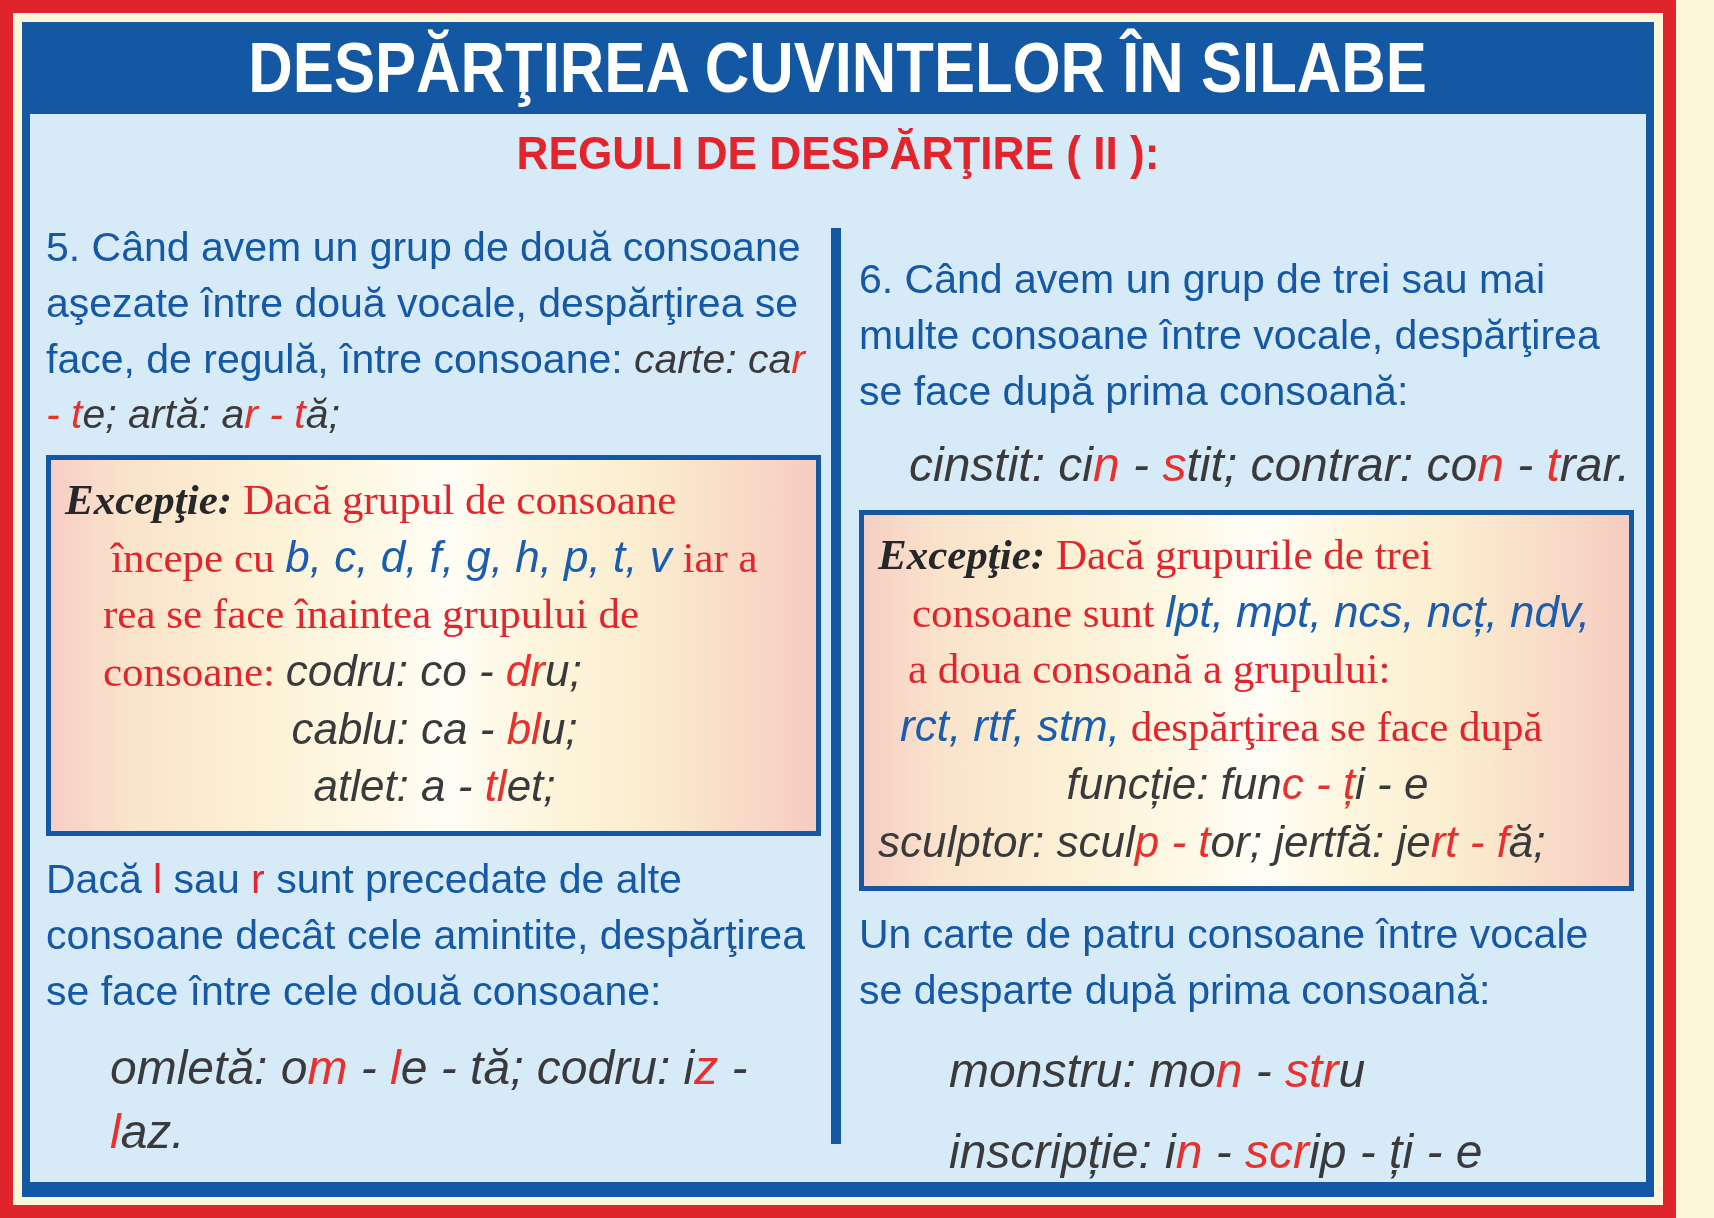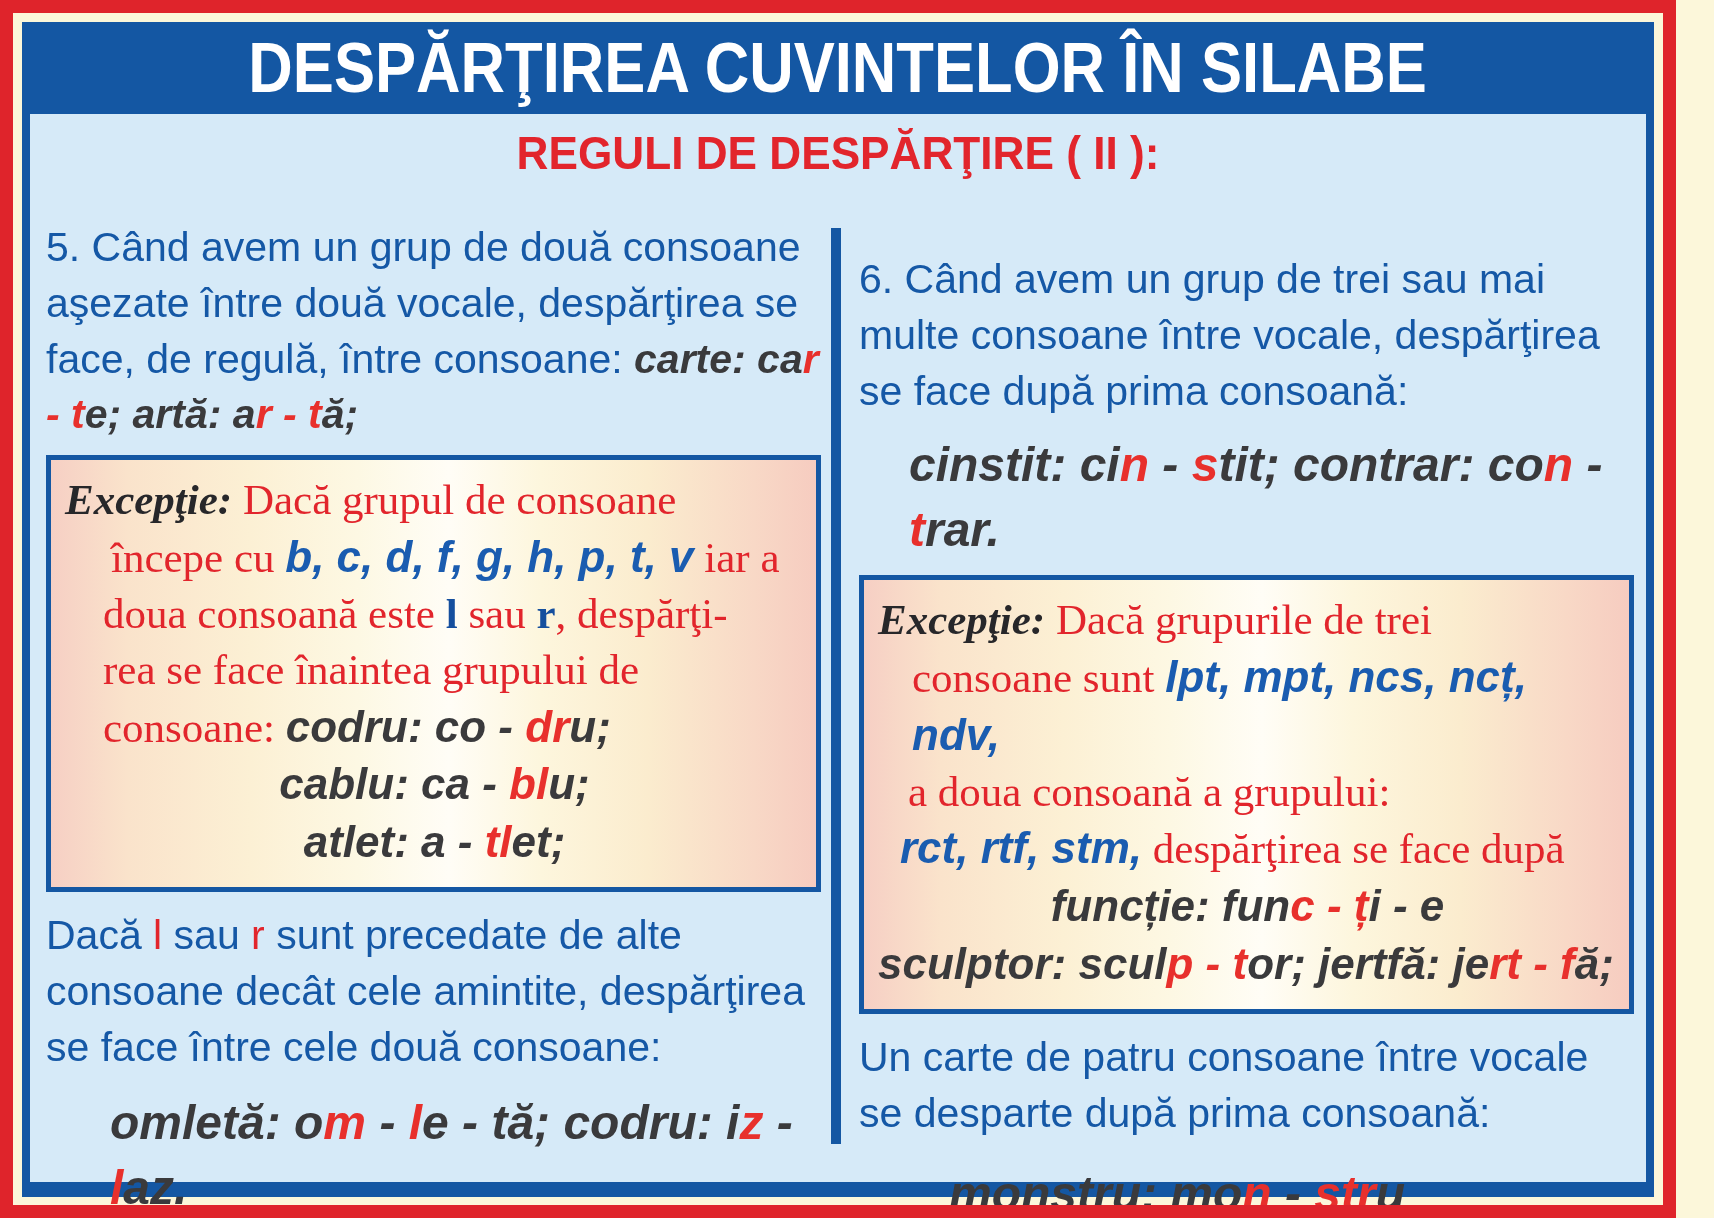--- a/index.html
+++ b/index.html
@@ -34,21 +34,21 @@
     padding-top:12px;transform:scaleX(.96);letter-spacing:0px;
   }
   .cols{flex:1;min-height:0;display:flex;padding:8px 12px 4px 16px;}
   .col{flex:1;min-width:0;}
   .col-left{padding-right:10px;}
   .col-right{padding-left:18px;padding-top:32px;}
   .divider{flex:none;width:10px;background:var(--blue);margin-top:8px;margin-bottom:34px;}
   .para{margin:0;font-size:41px;line-height:1.36;color:var(--blue-text);}
   .t-red{color:var(--red);}
   
-  .ex-k,.ex-r,.ex-b{font-family:"Liberation Sans",sans-serif;font-style:italic;font-weight:700;}
+  .ex-k,.ex-r,.ex-b{font-family:"Liberation Sans",sans-serif;font-style:italic;font-weight:400;}
   .ex-k{color:var(--ink);}
   .ex-r{color:#e8302c;}
   .ex-b{color:#1a5cb0;}
   .exc-box{
     border:5px solid var(--blue);
     background:linear-gradient(90deg,#f6cfc4 0%,#fae3cb 10%,#fcf0d4 26%,#fdf8e3 40%,#fffdf6 52%,#fdf6dd 64%,#fbecce 78%,#f8d8c6 92%,#f6ccc0 100%);
     margin:12px 0 16px 0;padding:12px 12px 16px 14px;
     font-family:"Liberation Serif",serif;font-size:43px;line-height:1.30;color:var(--red);
   }
   .exc-box span[class^="ex-"]{font-size:44px;}
@@ -78,21 +78,20 @@
   </div>
   <div class="content">
     <div class="subtitle">REGULI DE DESPĂRŢIRE ( II ):</div>
     <div class="cols">
 
       <div class="col col-left">
         <p class="para"><span>5. Când avem un grup de două consoane aşezate între două vocale, despărţirea se face, de regulă, între consoane: </span><span class="ex-k">carte: ca</span><span class="ex-r">r - t</span><span class="ex-k">e; </span><span class="ex-k">artă: a</span><span class="ex-r">r - t</span><span class="ex-k">ă;</span></p>
         <div class="exc-box">
           <div class="exc-line"><span class="s-blk">Excepţie: </span><span class="s-red">Dacă grupul de consoane</span></div>
           <div class="exc-line ind-46"><span class="s-red">începe cu </span><span class="ex-b">b, c, d, f, g, h, p, t, v</span><span class="s-red"> iar a</span></div>
-          <div class="exc-line ind-38"><span class="s-red">doua consoană este </span><span class="s-blue">l</span><span class="s-red"> sau </span><span class="s-blue">r</span><span class="s-red">, despărţi-</span></div>
           <div class="exc-line ind-38"><span class="s-red">rea se face înaintea grupului de</span></div>
           <div class="exc-line ind-38"><span class="s-red">consoane: </span><span class="ex-k">codru: co - </span><span class="ex-r">dr</span><span class="ex-k">u;</span></div>
           <div class="exc-line center"><span class="ex-k">cablu: ca - </span><span class="ex-r">bl</span><span class="ex-k">u;</span></div>
           <div class="exc-line center"><span class="ex-k">atlet: a - </span><span class="ex-r">tl</span><span class="ex-k">et;</span></div>
         </div>
         <p class="para"><span>Dacă </span><span class="t-red">l</span><span> sau </span><span class="t-red">r</span><span> sunt precedate de alte consoane decât cele amintite, despărţirea se face între cele două consoane:</span></p>
         <div class="example-line pl-64 mt-16"><span class="ex-k">omletă: o</span><span class="ex-r">m</span><span class="ex-k"> - </span><span class="ex-r">l</span><span class="ex-k">e - tă; codru: i</span><span class="ex-r">z</span><span class="ex-k"> - </span><span class="ex-r">l</span><span class="ex-k">az.</span></div>
       </div>
 
       <div class="divider"></div>

